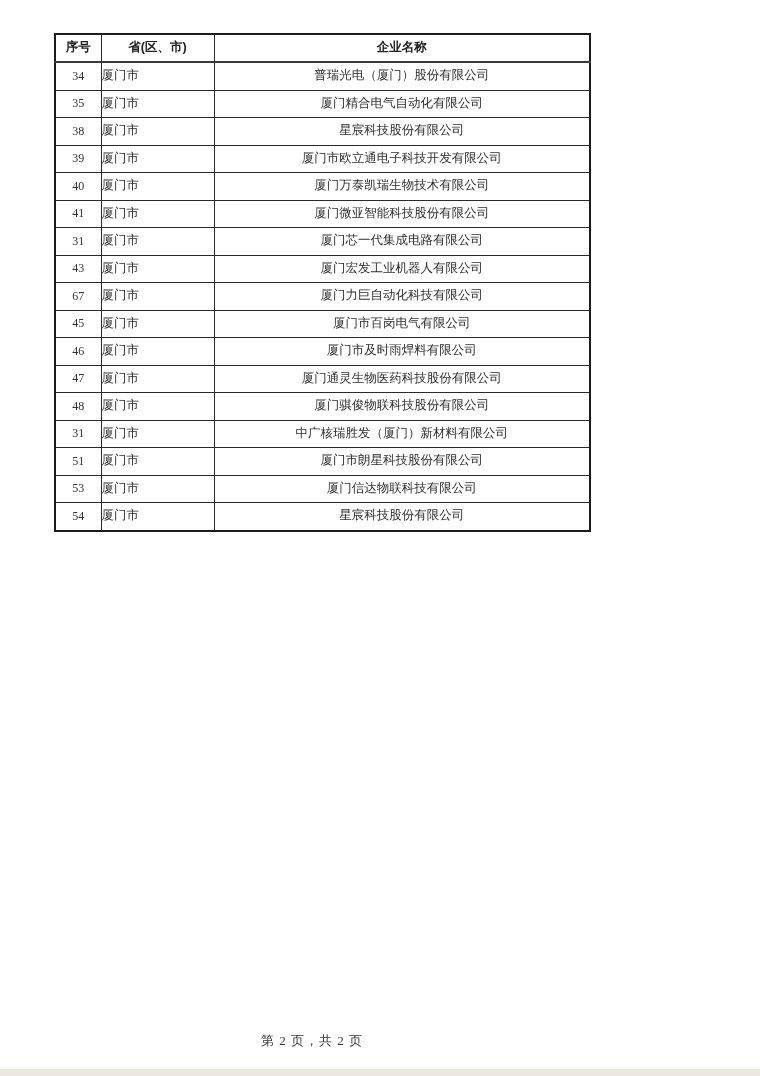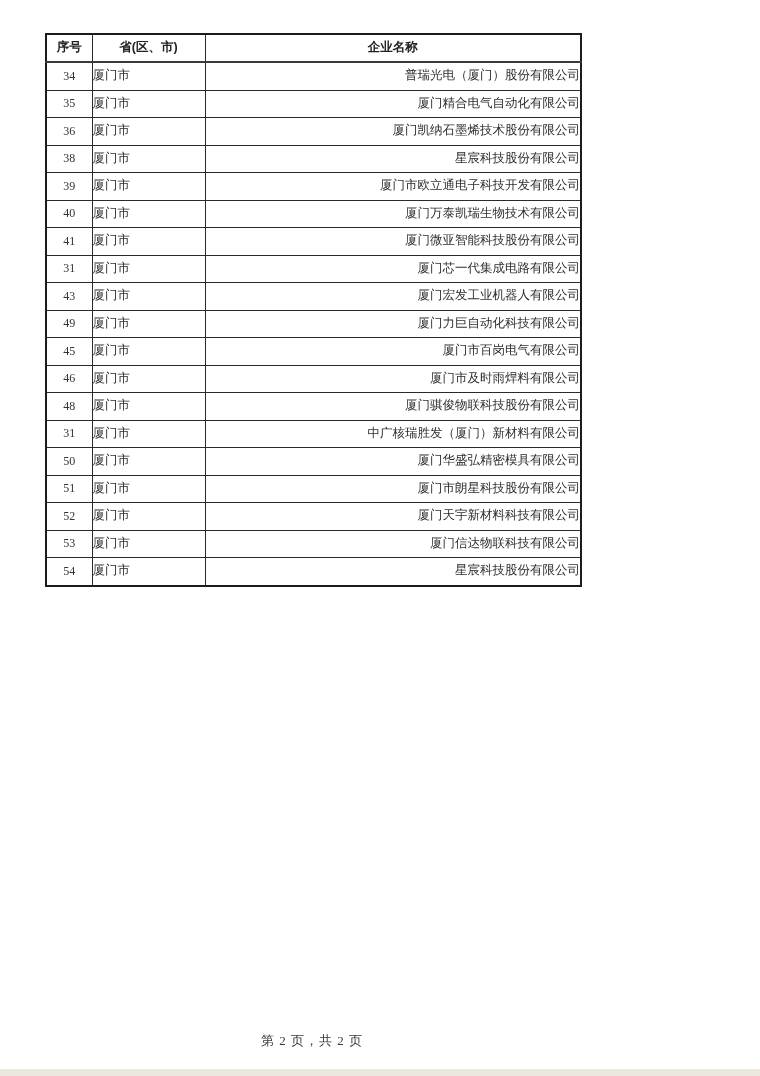--- a/index.html
+++ b/index.html
@@ -14,21 +14,21 @@
   .page {
     position: absolute;
     left: 0;
     top: 0;
     width: 760px;
     height: 1069px;
     background: #ffffff;
   }
   .doc-table {
     position: absolute;
-    left: 45px;
+    left: 54px;
     top: 33px;
     width: 535px;
     border-collapse: collapse;
     table-layout: fixed;
     border: 2px solid #1c1c1c;
     font-size: 12.5px;
     color: #2e2e2e;
     padding-left: 14px;
   }
   .doc-table td, .doc-table th {
@@ -49,21 +49,21 @@
   .c-no {
     text-align: center;
     font-family: "Liberation Serif", serif;
     font-size: 12px;
     color: #333333;
   }
   .c-prov {
     text-align: left;
   }
   .c-name {
-    text-align: right;
+    text-align: center;
     padding-left: 5px;
   }
   .footer {
     position: absolute;
     left: 0;
     top: 1032px;
     width: 624px;
     text-align: center;
     font-size: 13px;
     color: #3a3a3a;
@@ -104,25 +104,20 @@
     <td class="c-prov">厦门市</td>
     <td class="c-name">普瑞光电（厦门）股份有限公司</td>
   </tr>
 
   <tr>
     <td class="c-no">35</td>
     <td class="c-prov">厦门市</td>
     <td class="c-name">厦门精合电气自动化有限公司</td>
   </tr>
 
-  <tr>
-    <td class="c-no">36</td>
-    <td class="c-prov">厦门市</td>
-    <td class="c-name">厦门凯纳石墨烯技术股份有限公司</td>
-  </tr>
 
 
   <tr>
     <td class="c-no">38</td>
     <td class="c-prov">厦门市</td>
     <td class="c-name">星宸科技股份有限公司</td>
   </tr>
 
   <tr>
     <td class="c-no">39</td>
@@ -148,67 +143,62 @@
     <td class="c-name">厦门芯一代集成电路有限公司</td>
   </tr>
 
   <tr>
     <td class="c-no">43</td>
     <td class="c-prov">厦门市</td>
     <td class="c-name">厦门宏发工业机器人有限公司</td>
   </tr>
 
   <tr>
-    <td class="c-no">49</td>
+    <td class="c-no">67</td>
     <td class="c-prov">厦门市</td>
     <td class="c-name">厦门力巨自动化科技有限公司</td>
   </tr>
 
   <tr>
     <td class="c-no">45</td>
     <td class="c-prov">厦门市</td>
     <td class="c-name">厦门市百岗电气有限公司</td>
   </tr>
 
   <tr>
     <td class="c-no">46</td>
     <td class="c-prov">厦门市</td>
     <td class="c-name">厦门市及时雨焊料有限公司</td>
   </tr>
 
+  <tr>
+    <td class="c-no">47</td>
+    <td class="c-prov">厦门市</td>
+    <td class="c-name">厦门通灵生物医药科技股份有限公司</td>
+  </tr>
 
   <tr>
     <td class="c-no">48</td>
     <td class="c-prov">厦门市</td>
     <td class="c-name">厦门骐俊物联科技股份有限公司</td>
   </tr>
 
   <tr>
     <td class="c-no">31</td>
     <td class="c-prov">厦门市</td>
     <td class="c-name">中广核瑞胜发（厦门）新材料有限公司</td>
   </tr>
 
-  <tr>
-    <td class="c-no">50</td>
-    <td class="c-prov">厦门市</td>
-    <td class="c-name">厦门华盛弘精密模具有限公司</td>
-  </tr>
 
   <tr>
     <td class="c-no">51</td>
     <td class="c-prov">厦门市</td>
     <td class="c-name">厦门市朗星科技股份有限公司</td>
   </tr>
 
-  <tr>
-    <td class="c-no">52</td>
-    <td class="c-prov">厦门市</td>
-    <td class="c-name">厦门天宇新材料科技有限公司</td>
-  </tr>
 
   <tr>
     <td class="c-no">53</td>
     <td class="c-prov">厦门市</td>
     <td class="c-name">厦门信达物联科技有限公司</td>
   </tr>
 
   <tr>
     <td class="c-no">54</td>
     <td class="c-prov">厦门市</td>

